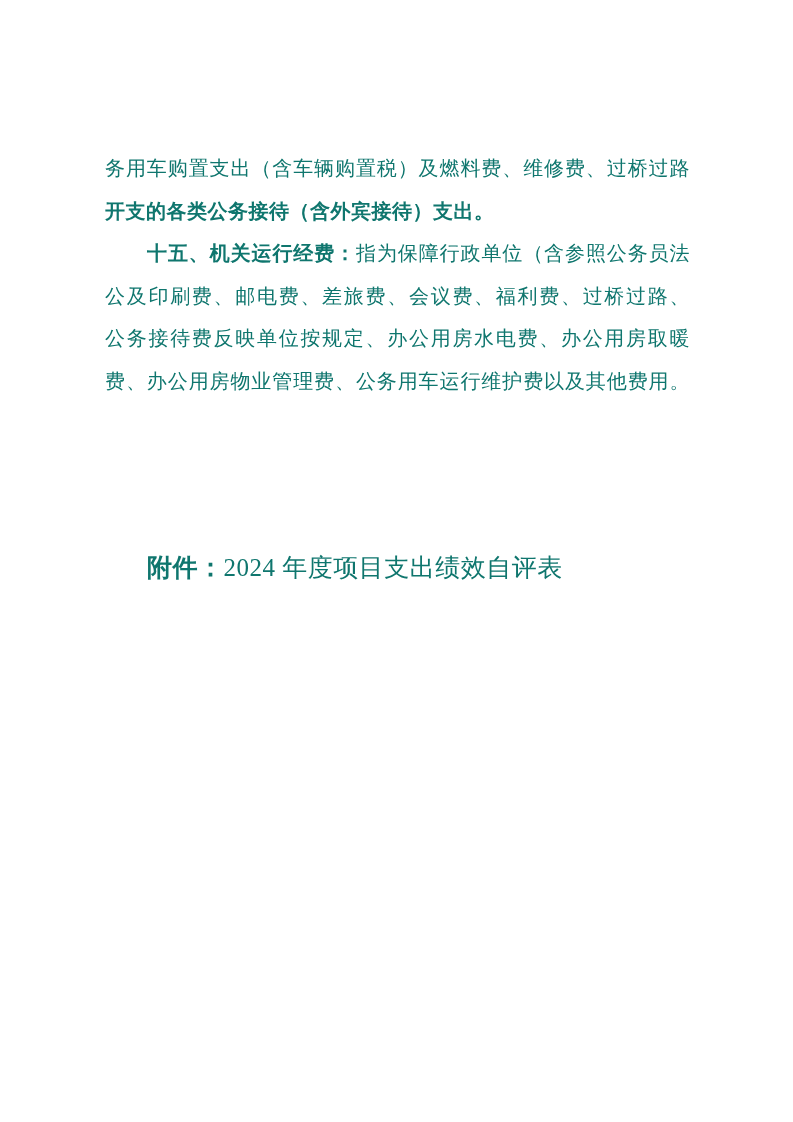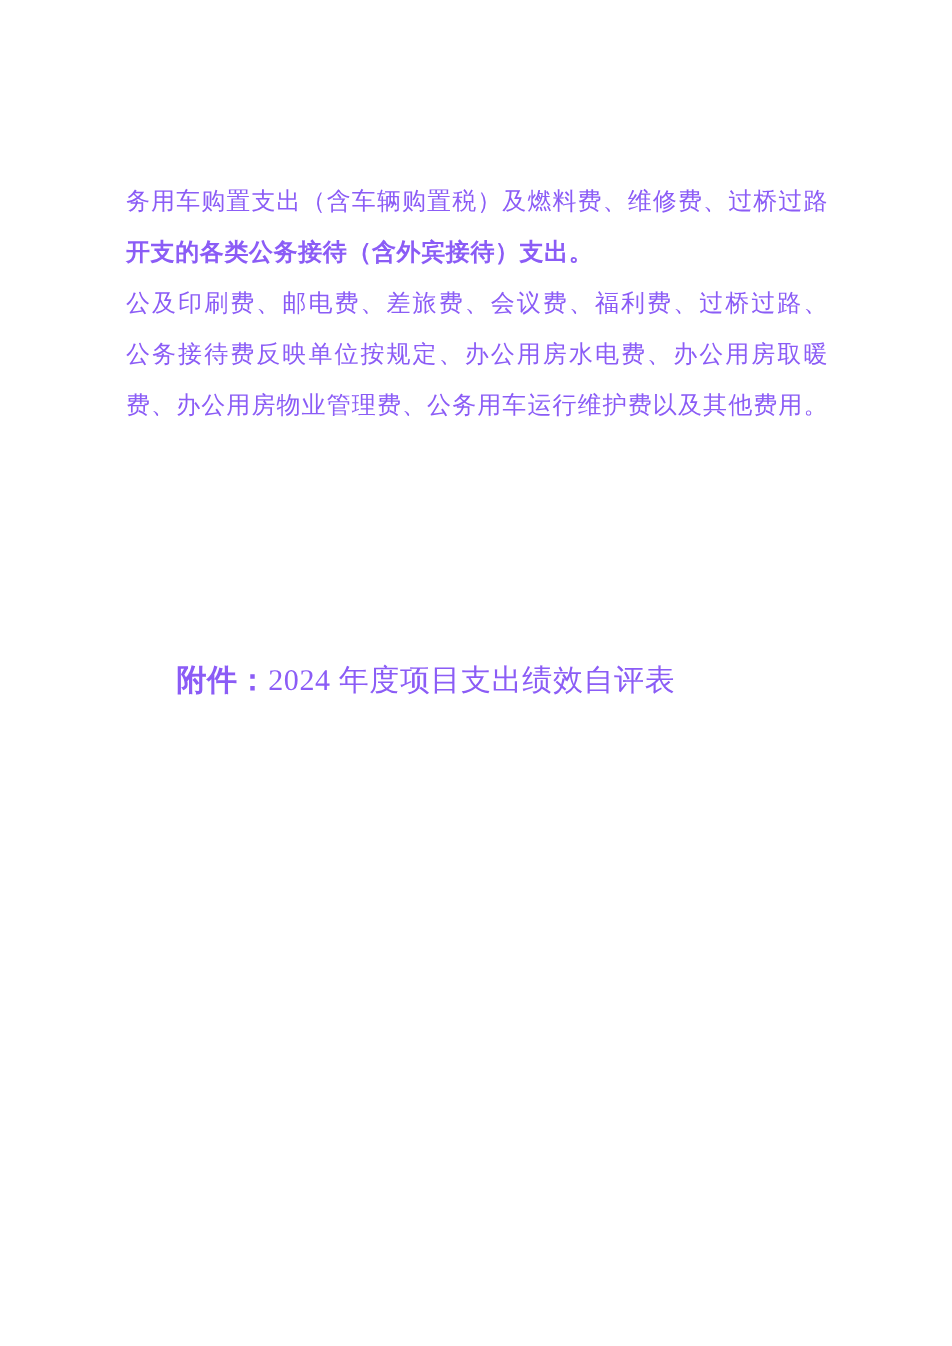--- a/index.html
+++ b/index.html
@@ -5,21 +5,21 @@
   * { margin: 0; padding: 0; box-sizing: border-box; }
   html, body { background: #ffffff; }
   body {
     width: 793px; height: 1122px;
     font-family: "Liberation Serif", "DejaVu Serif", serif;
   }
   .page {
     position: relative;
     width: 793px; height: 816px;
     background: #ffffff;
-    color: #8b5cf6;
+    color: #0f766e;
     overflow: hidden;
   }
   .textblock {
     position: absolute;
     left: 105px; top: 147px;
     width: 585px;
   }
   .tline {
     height: 42.5px;
     line-height: 42.5px;
@@ -58,20 +58,23 @@
 </head>
 <body>
 
 <div class="page">
 
   <div class="textblock">
 
     <div class="tline just">务用车购置支出（含车辆购置税）及燃料费、维修费、过桥过路</div>
     <div class="tline left">开支的各类公务接待（含外宾接待）支出。</div>
 
+    <div class="tline just indent">
+      <span class="hei">十五、机关运行经费：</span><span>指为保障行政单位（含参照公务员法</span>
+    </div>
     <div class="tline just">公及印刷费、邮电费、差旅费、会议费、福利费、过桥过路、</div>
     <div class="tline just">公务接待费反映单位按规定、办公用房水电费、办公用房取暖</div>
     <div class="tline just">费、办公用房物业管理费、公务用车运行维护费以及其他费用。</div>
 
   </div>
 
   <div class="attach-line">
     <span class="hei">附件：</span><span>2024 年度项目支出绩效自评表</span>
   </div>
 

